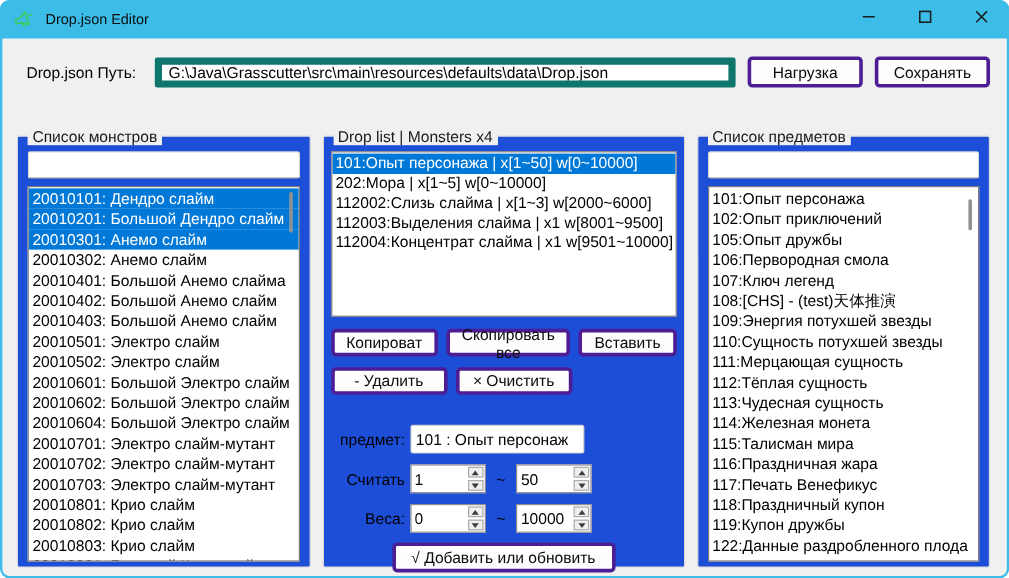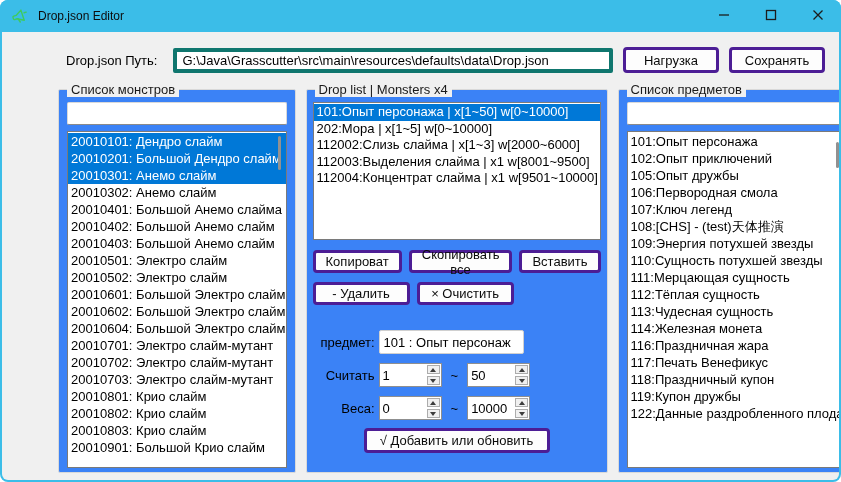--- a/index.html
+++ b/index.html
@@ -7,33 +7,33 @@
   .window { position:relative; width:841px; height:482px; border-radius:8px; overflow:hidden;
             background:#3bbde8; }
   
   .titlebar { height:32px; display:flex; align-items:center; padding-left:10px; background:#3bbde8; }
   .app-icon { width:20px; height:18px; display:flex; align-items:center; justify-content:center; }
   .win-title { font-size:12px; color:#0d0d0d; margin-left:8px; }
   .winbtns { margin-left:auto; display:flex; }
   .winbtn { width:47px; height:32px; display:flex; align-items:center; justify-content:center; cursor:default; }
   
   .client { position:absolute; top:32px; left:2px; right:2px; bottom:2px; background:#f0f0f0;
-            border-radius:0 0 6px 6px; overflow:hidden;padding-left:44px; }
+            border-radius:0 0 6px 6px; overflow:hidden; }
   
   .path-row { display:flex; align-items:center; margin:15px 14px 0 20px; }
   .path-label { font-size:13px; color:#000; white-space:nowrap; }
-  .path-input { flex:1; height:25px; margin-left:16px; border:4px solid #0f766e; border-radius:2px;
+  .path-input { flex:1; height:25px; margin-left:16px; border:6px solid #0f766e; border-radius:2px;
                 background:#fff; font-family:"Liberation Sans",sans-serif; font-size:13px; padding:0 5px; color:#000; }
   .btn { background:#fdfdfd; border:3px solid #4c1d95; border-radius:4px; font-family:"Liberation Sans",sans-serif;
          font-size:13px; color:#0a0a0a; height:26px; display:inline-flex; align-items:center; justify-content:center; }
   .top-btn { width:96px; margin-left:10px; }
   
   .panels { display:flex; gap:10px; margin:16px 14px 0 12px; height:384px; }
-  .group { position:relative; border:1px solid #d9d9d9; border-radius:2px; background:#3b82f6;
-           padding:12px 8px 4px; display:flex; flex-direction:column; }
+  .group { position:relative; border:1px solid #d9d9d9; border-radius:2px; background:#1d4ed8;
+           padding:12px 8px 4px; display:flex; flex-direction:column;margin-top:24px; }
   .group-title { position:absolute; top:-8px; left:8px; background:#f0f0f0; padding:0 4px; font-size:13px; color:#1a1a1a; white-space:nowrap; }
   .side { width:250px; }
   .mid  { flex:1; padding:12px 6px 4px; }
   .search { height:23px; margin-bottom:6px; background:#fff; border:1px solid #d9d9d9; border-bottom:1px solid #8a8a8a;
             border-radius:2px; font-family:"Liberation Sans",sans-serif; font-size:13px; padding:0 4px; }
   .list { position:relative; flex:1; background:#fff; border:1px solid #7a7a7a; overflow:hidden; padding-top:1px; }
   .list-item { font-size:13px; line-height:17px; color:#000; padding-left:3px; white-space:nowrap; overflow:hidden; }
   .list-item.selected { background:#0078d7; color:#fff; }
   .drop-list { flex:none; height:138px; margin-bottom:10px; }
   .drop-list .list-item { line-height:16.6px; }
@@ -237,20 +237,21 @@
             <div class="list-item">105:Опыт дружбы</div>
             <div class="list-item">106:Первородная смола</div>
             <div class="list-item">107:Ключ легенд</div>
             <div class="list-item">108:[CHS] - (test)天体推演</div>
             <div class="list-item">109:Энергия потухшей звезды</div>
             <div class="list-item">110:Сущность потухшей звезды</div>
             <div class="list-item">111:Мерцающая сущность</div>
             <div class="list-item">112:Тёплая сущность</div>
             <div class="list-item">113:Чудесная сущность</div>
             <div class="list-item">114:Железная монета</div>
+            <div class="list-item">115:Талисман мира</div>
             <div class="list-item">116:Праздничная жара</div>
             <div class="list-item">117:Печать Венефикус</div>
             <div class="list-item">118:Праздничный купон</div>
             <div class="list-item">119:Купон дружбы</div>
             <div class="list-item">122:Данные раздробленного плода</div>
           </div>
       </div>
 
     </div>
   </div>

